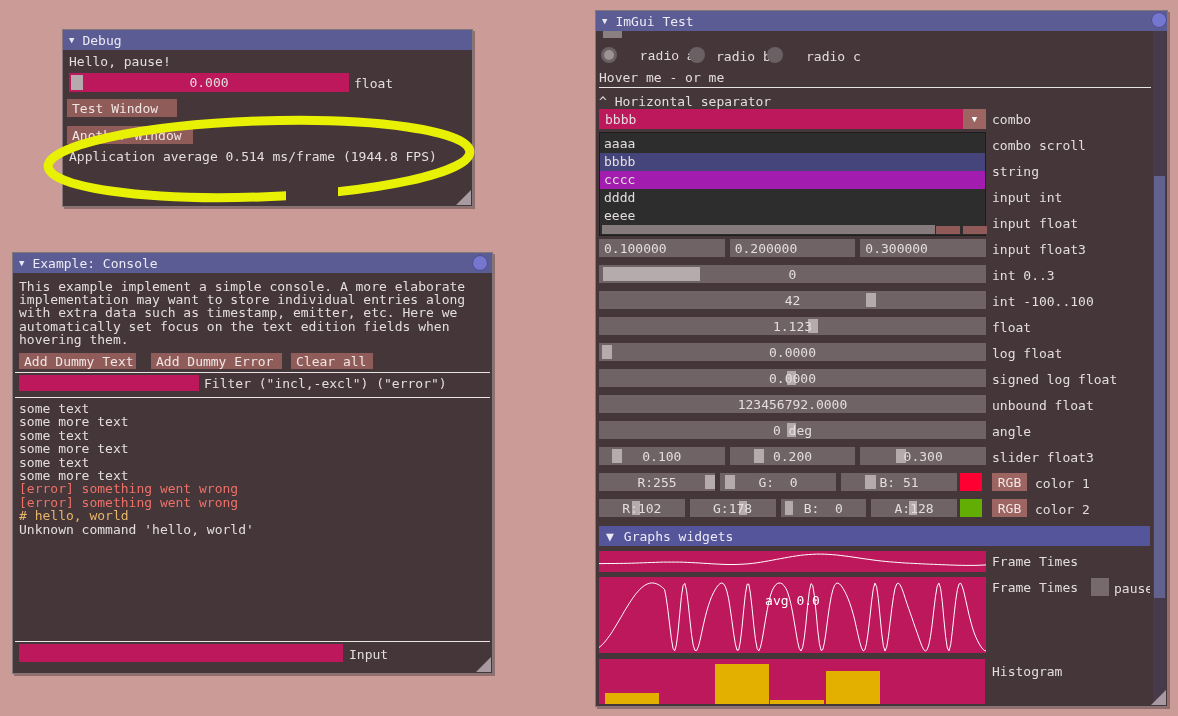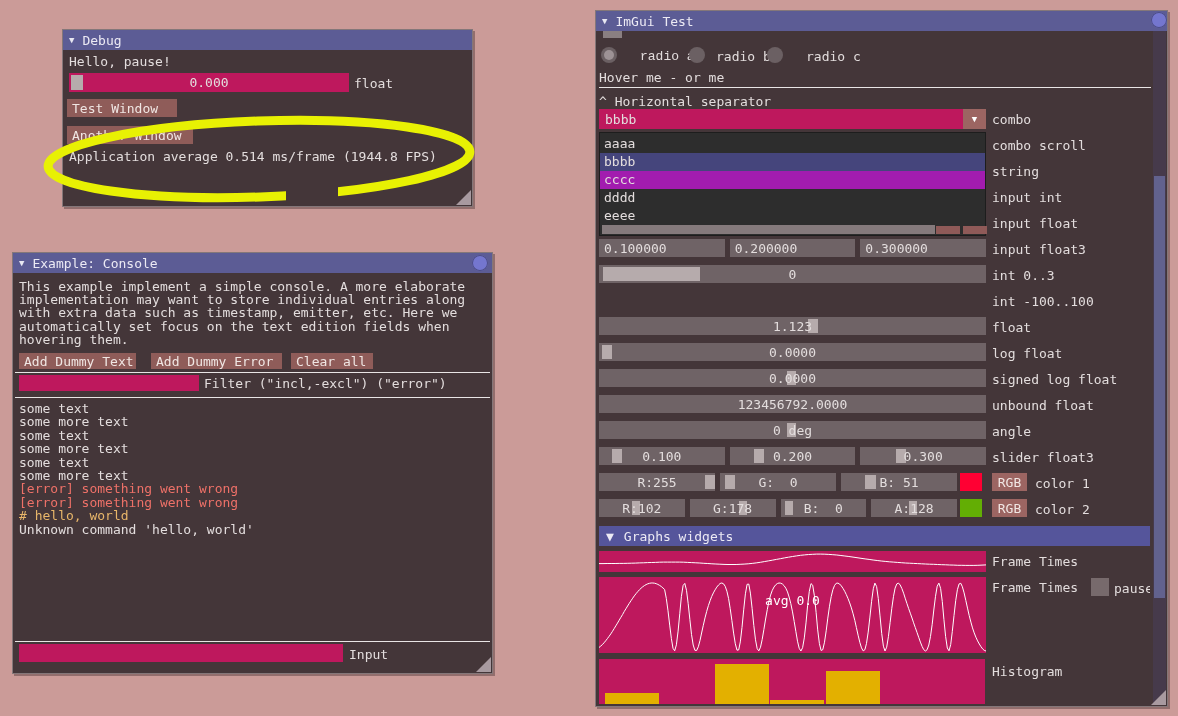--- a/index.html
+++ b/index.html
@@ -180,20 +180,24 @@
     </div>
     <div style="position: absolute; left: 264.333px; top: 228px; width: 125.667px; height: 18px; background: rgb(111, 99, 102);">
       <div style="position: absolute; left: 5px; top: 2px; white-space: pre;">0.300000</div>
     </div>
     <div style="position: absolute; left: 396px; top: 231px; white-space: pre;">input float3</div>
     <div style="position: absolute; left: 3px; top: 254px; width: 387px; height: 18px; background: rgb(111, 99, 102);">
       <div style="position: absolute; left: 3.9px; top: 2px; bottom: 2px; width: 96.8px; background: rgb(182, 171, 172);"></div>
       <div style="position: absolute; left: 0px; right: 0px; top: 2px; text-align: center; white-space: pre;">0</div>
     </div>
     <div style="position: absolute; left: 396px; top: 257px; white-space: pre;">int 0..3</div>
+    <div style="position: absolute; left: 3px; top: 280px; width: 387px; height: 18px; background: rgb(111, 99, 102);">
+      <div style="position: absolute; left: 267px; top: 2px; bottom: 2px; width: 9.7px; background: rgb(182, 171, 172);"></div>
+      <div style="position: absolute; left: 0px; right: 0px; top: 2px; text-align: center; white-space: pre;">42</div>
+    </div>
     <div style="position: absolute; left: 396px; top: 283px; white-space: pre;">int -100..100</div>
     <div style="position: absolute; left: 3px; top: 306px; width: 387px; height: 18px; background: rgb(111, 99, 102);">
       <div style="position: absolute; left: 209px; top: 2px; bottom: 2px; width: 9.7px; background: rgb(182, 171, 172);"></div>
       <div style="position: absolute; left: 0px; right: 0px; top: 2px; text-align: center; white-space: pre;">1.123</div>
     </div>
     <div style="position: absolute; left: 396px; top: 309px; white-space: pre;">float</div>
     <div style="position: absolute; left: 3px; top: 332px; width: 387px; height: 18px; background: rgb(111, 99, 102);">
       <div style="position: absolute; left: 3.1px; top: 2px; bottom: 2px; width: 9.7px; background: rgb(182, 171, 172);"></div>
       <div style="position: absolute; left: 0px; right: 0px; top: 2px; text-align: center; white-space: pre;">0.0000</div>
     </div>

